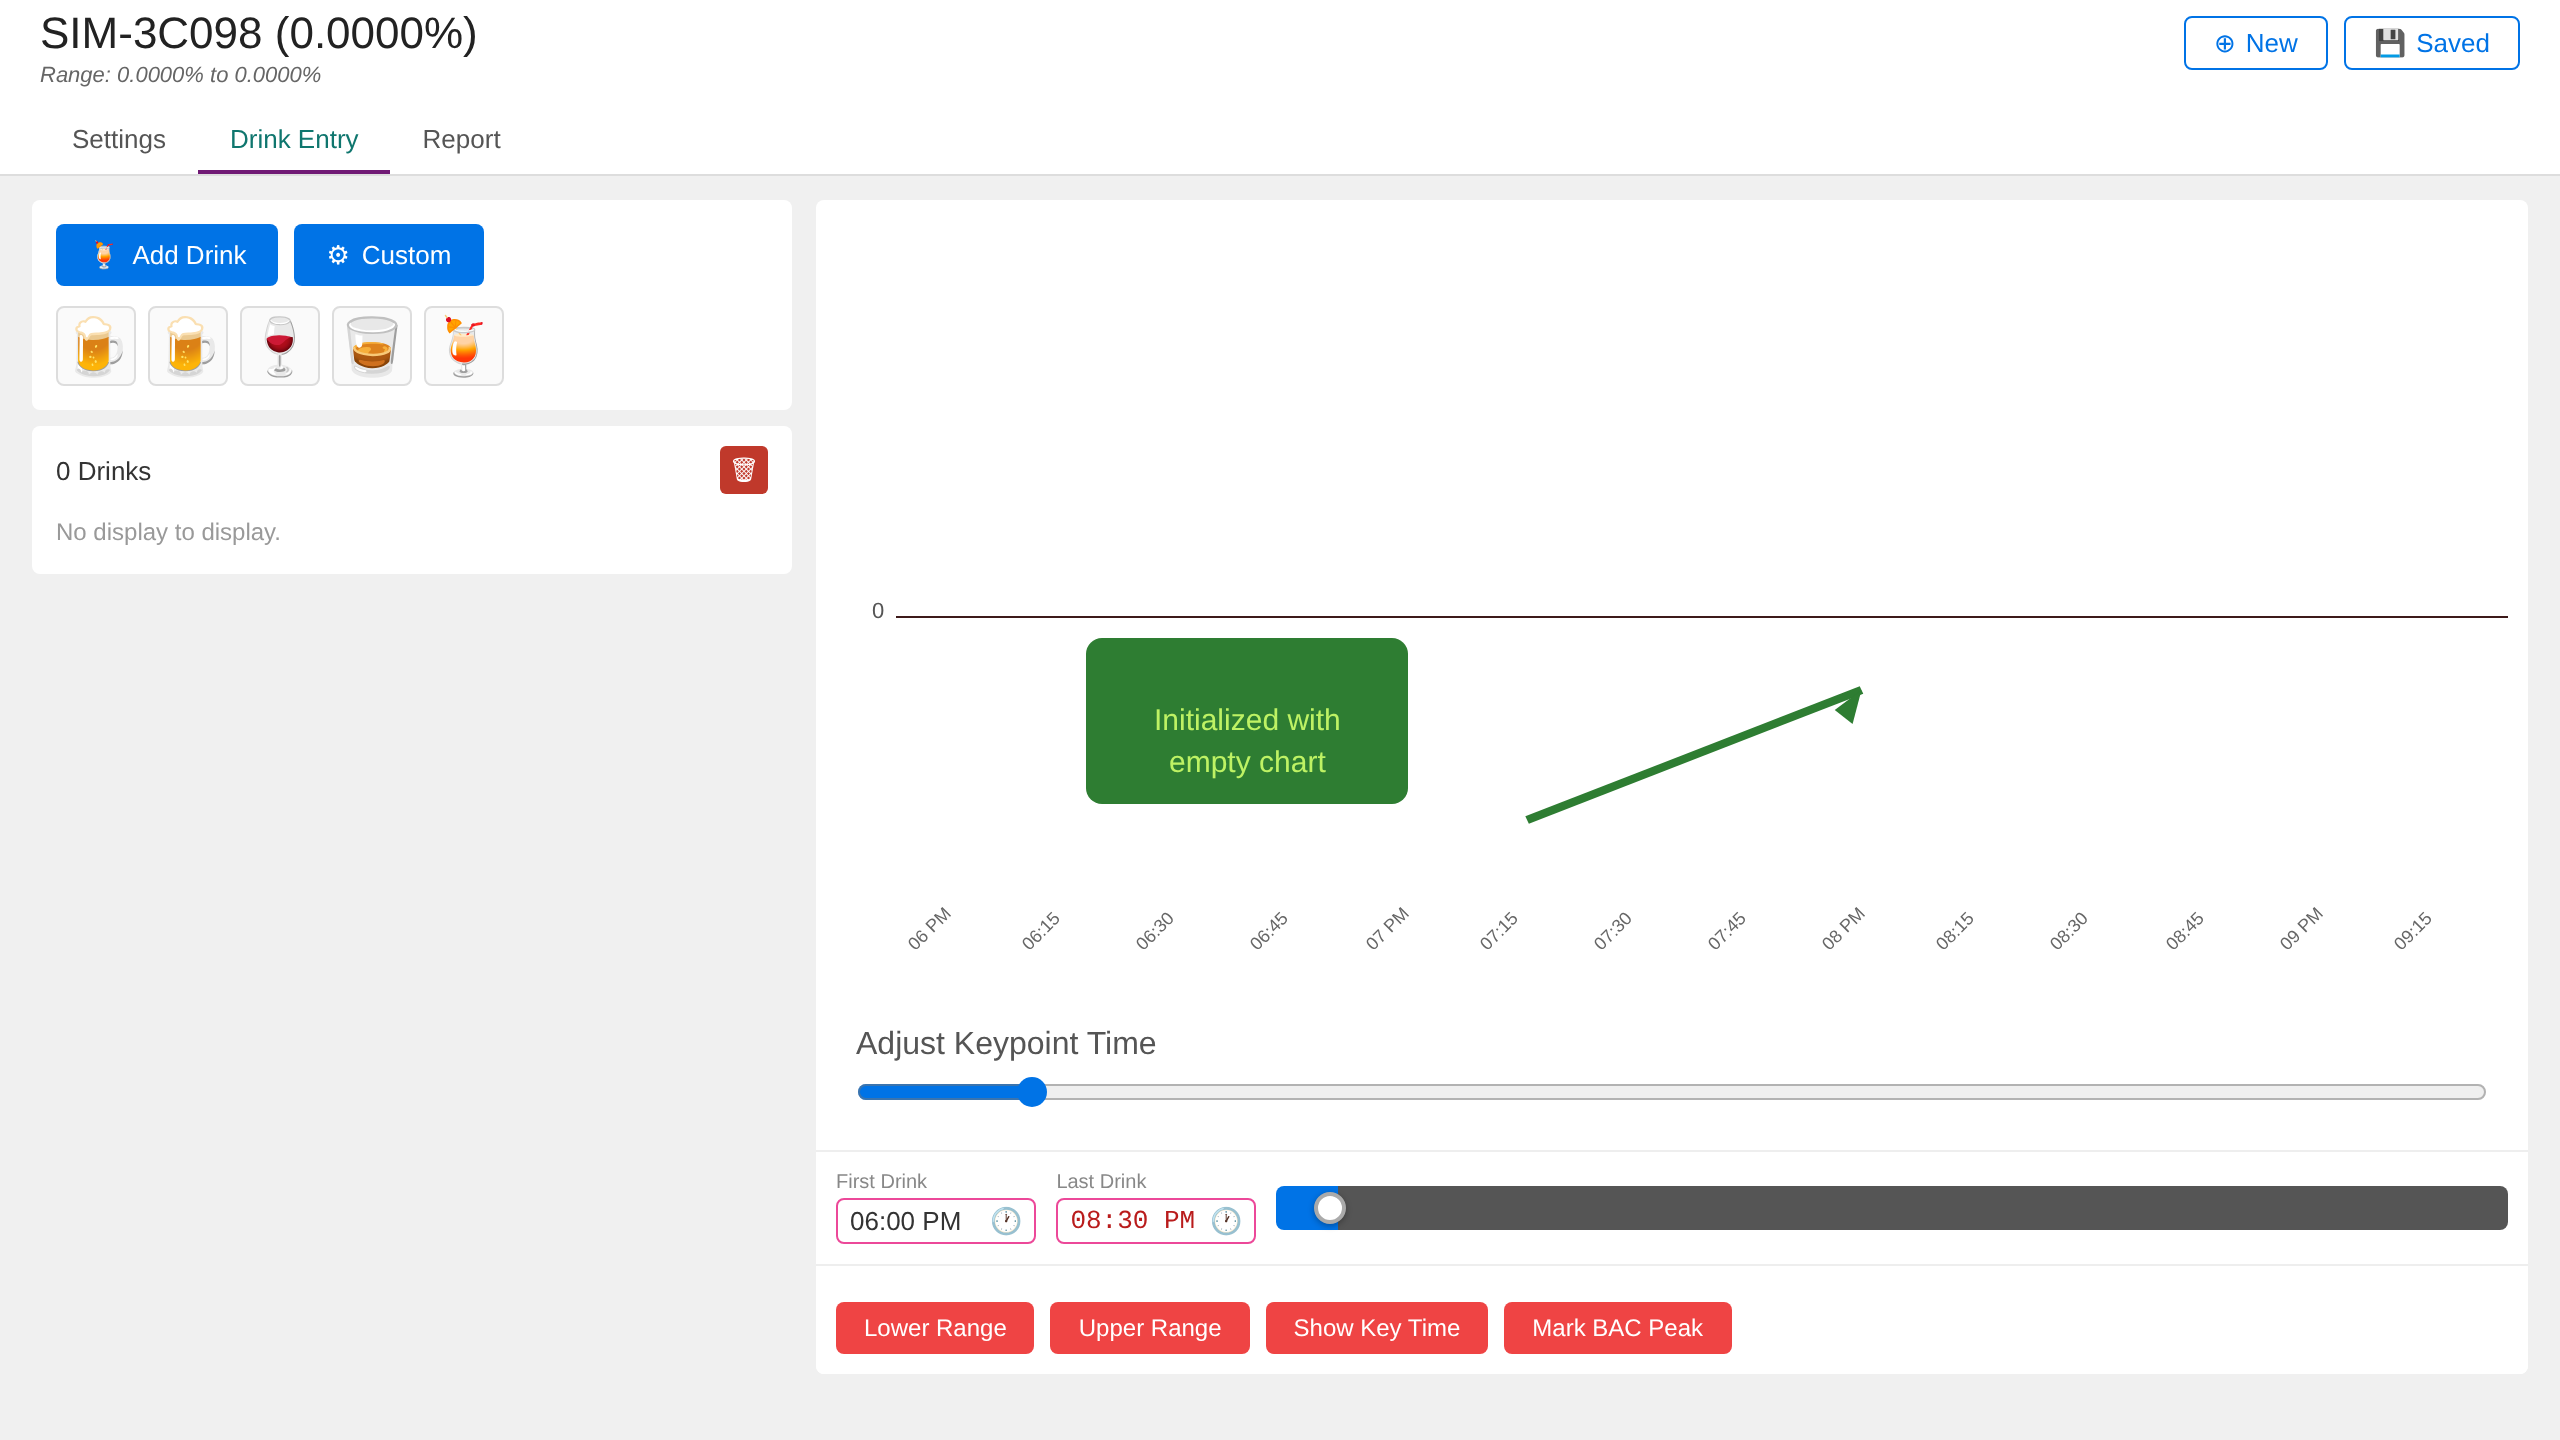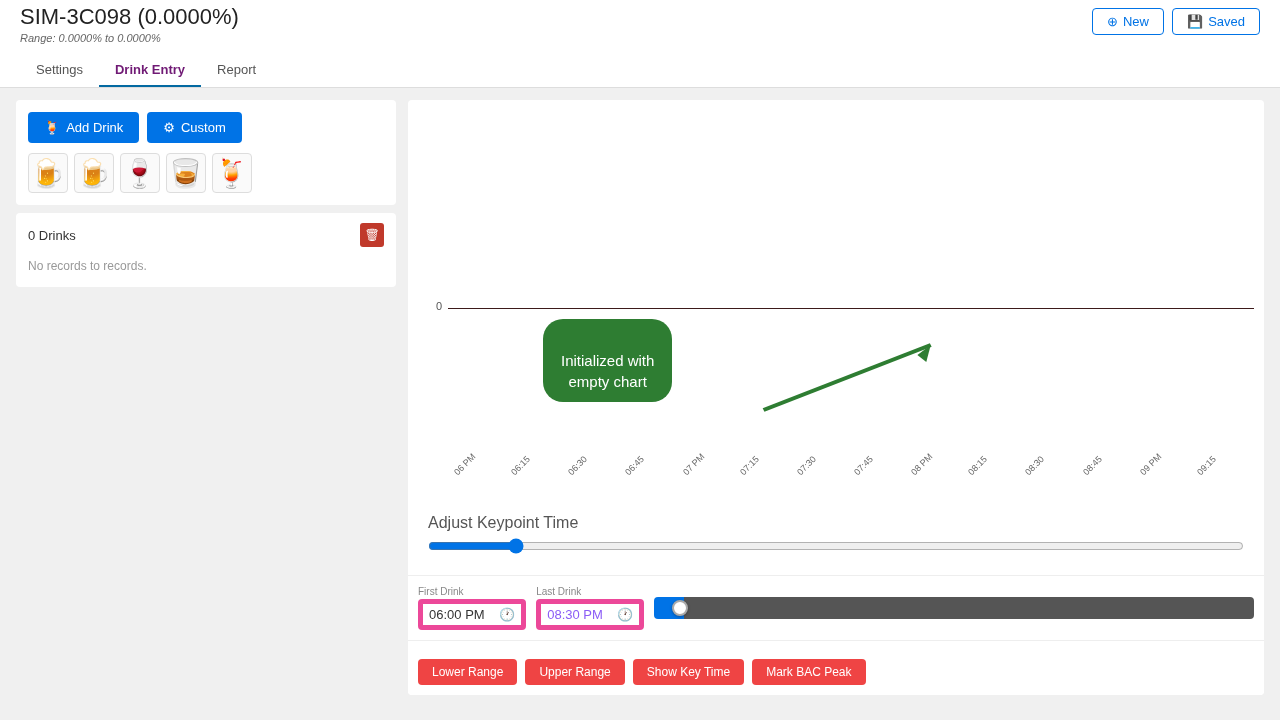--- a/index.html
+++ b/index.html
@@ -53,23 +53,23 @@
       margin-top: 10px;
     }
     .tab {
       padding: 8px 16px;
       cursor: pointer;
       color: #555;
       border-bottom: 2px solid transparent;
       font-size: 13px;
     }
     .tab.active {
-      color: #701a75;
-      border-bottom: 2px solid #0369a1;
-      font-weight: 700;
+      color: #0f766e;
+      border-bottom: 2px solid #701a75;
+      font-weight: 400;
     }
     .main-content {
       display: flex;
       gap: 12px;
       padding: 12px 16px;
     }
     .left-panel {
       width: 380px;
       flex-shrink: 0;
     }
@@ -186,23 +186,23 @@
       white-space: nowrap;
       flex: 1;
       text-align: left;
       margin-left: 2px;
     }
     .tooltip-bubble {
       position: absolute;
       left: 125px;
       top: 390px;
       background: #2e7d32;
-      color: #ffffff;
-      padding: 10px 18px;
-      border-radius: 20px;
+      color: #bef264;
+      padding: 10px 34px;
+      border-radius: 8px;
       font-size: 15px;
       font-weight: 500;
       text-align: center;
       line-height: 1.4;
       white-space: pre-line;
       z-index: 10;
     }
     .keypoint-section {
       padding: 4px 10px 8px 10px;
     }
@@ -241,21 +241,21 @@
       flex-direction: column;
     }
     .time-label {
       font-size: 10px;
       color: #888;
       margin-bottom: 2px;
     }
     .time-input-wrap {
       display: flex;
       align-items: center;
-      border: 5px solid #ec4899;
+      border: 1px solid #ec4899;
       border-radius: 4px;
       padding: 3px 6px;
       background: #fff;
     }
     .time-input {
       border: none;
       outline: none;
       font-size: 13px;
       color: #333;
       width: 70px;
@@ -367,21 +367,21 @@
         <div class="drink-icon">🍹</div>
       </div>
     </div>
     <div class="drinks-list">
       <div class="drinks-list-header">
         <span class="drinks-count">0 Drinks</span>
         <button class="delete-btn">
           <span>🗑</span>
         </button>
       </div>
-      <div class="no-records">No records to records.</div>
+      <div class="no-records">No display to display.</div>
     </div>
   </div>
 
   <div class="right-panel">
 
     <div class="chart-area chart-outer">
       <div class="chart-container">
         <div class="chart-inner">
           <span class="zero-label">0</span>
           <div class="zero-line"></div>
@@ -432,21 +432,21 @@
         <div class="time-input-group">
           <div class="time-label">First Drink</div>
           <div class="time-input-wrap">
             <input type="text" class="time-input" value="06:00 PM" style="border: none; outline: none; font-size: 13px; color: rgb(51, 51, 51); width: 70px;">
             <span class="clock-icon">🕐</span>
           </div>
         </div>
         <div class="time-input-group">
           <div class="time-label">Last Drink</div>
           <div class="time-input-wrap">
-            <input type="text" class="time-input" value="08:30 PM" style="border: none; outline: none; font-size: 13px; color: #8b5cf6; width: 70px;">
+            <input type="text" class="time-input" value="08:30 PM" style="border: none; outline: none; font-size: 13px; color: #b91c1c; width: 70px; font-family: Liberation Mono, monospace;">
             <span class="clock-icon">🕐</span>
           </div>
         </div>
         <div class="consumption-track" style="flex:1;height:22px;background:linear-gradient(to right,#0073e6 5%,#555 5%);border-radius:4px;position:relative;">
           <div class="consumption-thumb" style="width:16px;height:16px;background:#fff;border-radius:50%;border:2px solid #aaa;position:absolute;left:3%;cursor:pointer;box-shadow:0 1px 3px rgba(0,0,0,0.3);top:50%;transform:translateY(-50%);"></div>
         </div>
       </div>
     </div>
 
     <div class="chart-options-section">

